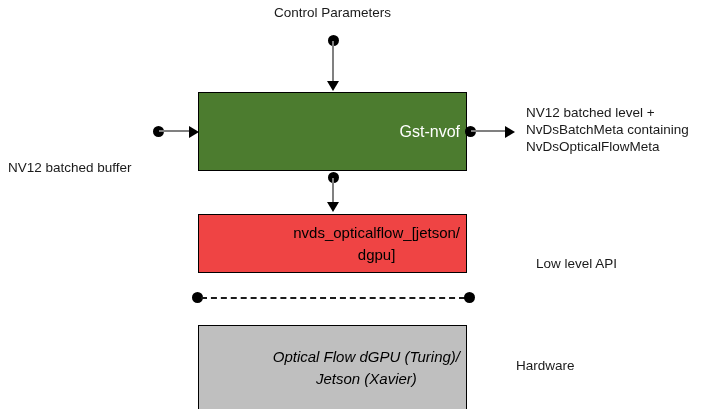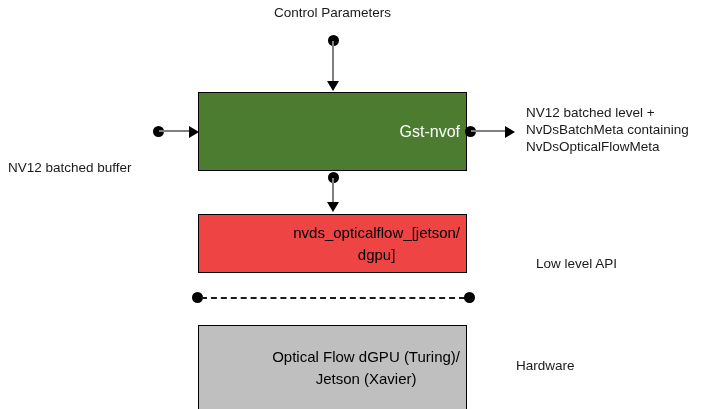--- a/index.html
+++ b/index.html
@@ -66,20 +66,21 @@
     left: 198px;
     top: 325px;
     width: 269px;
     height: 84px;
     background: #bfbfbf;
     border-bottom: none;
   }
   #box-hardware .box-text {
     color: #000000;
     font-size: 15px;
+    font-style: italic;
   }
 
   
   #label-control-parameters {
     left: 274px;
     top: 4px;
   }
   #label-input-left {
     left: 8px;
     top: 123px;

